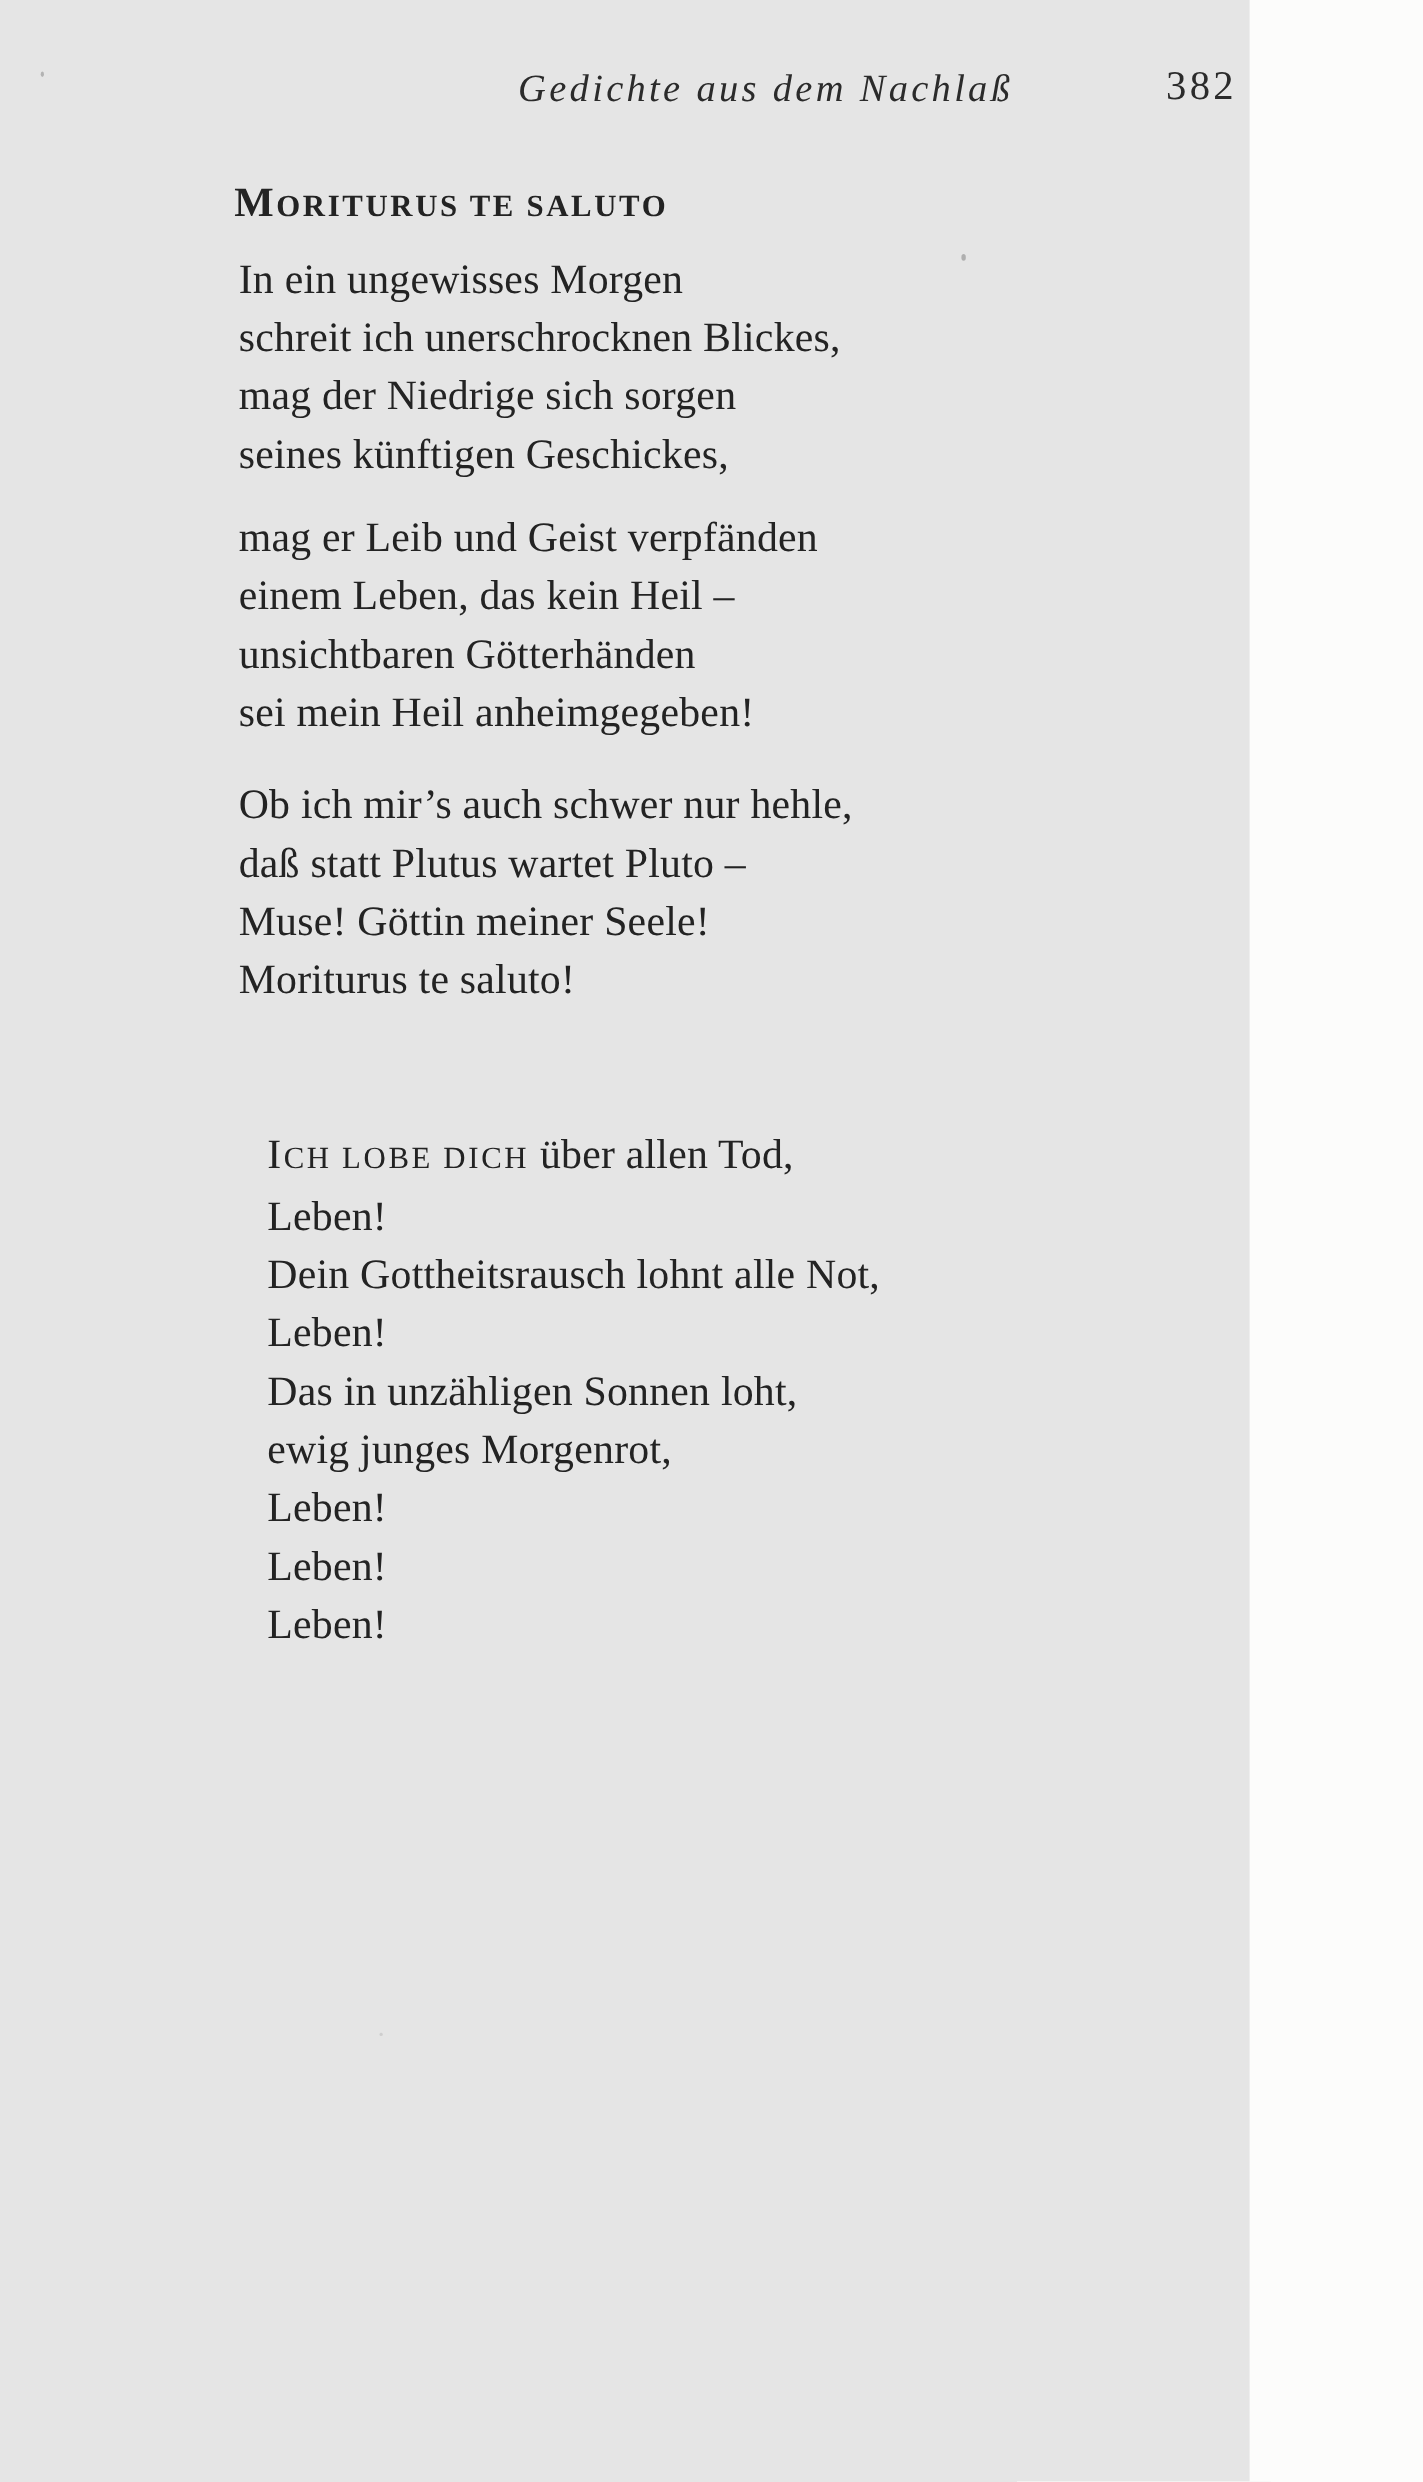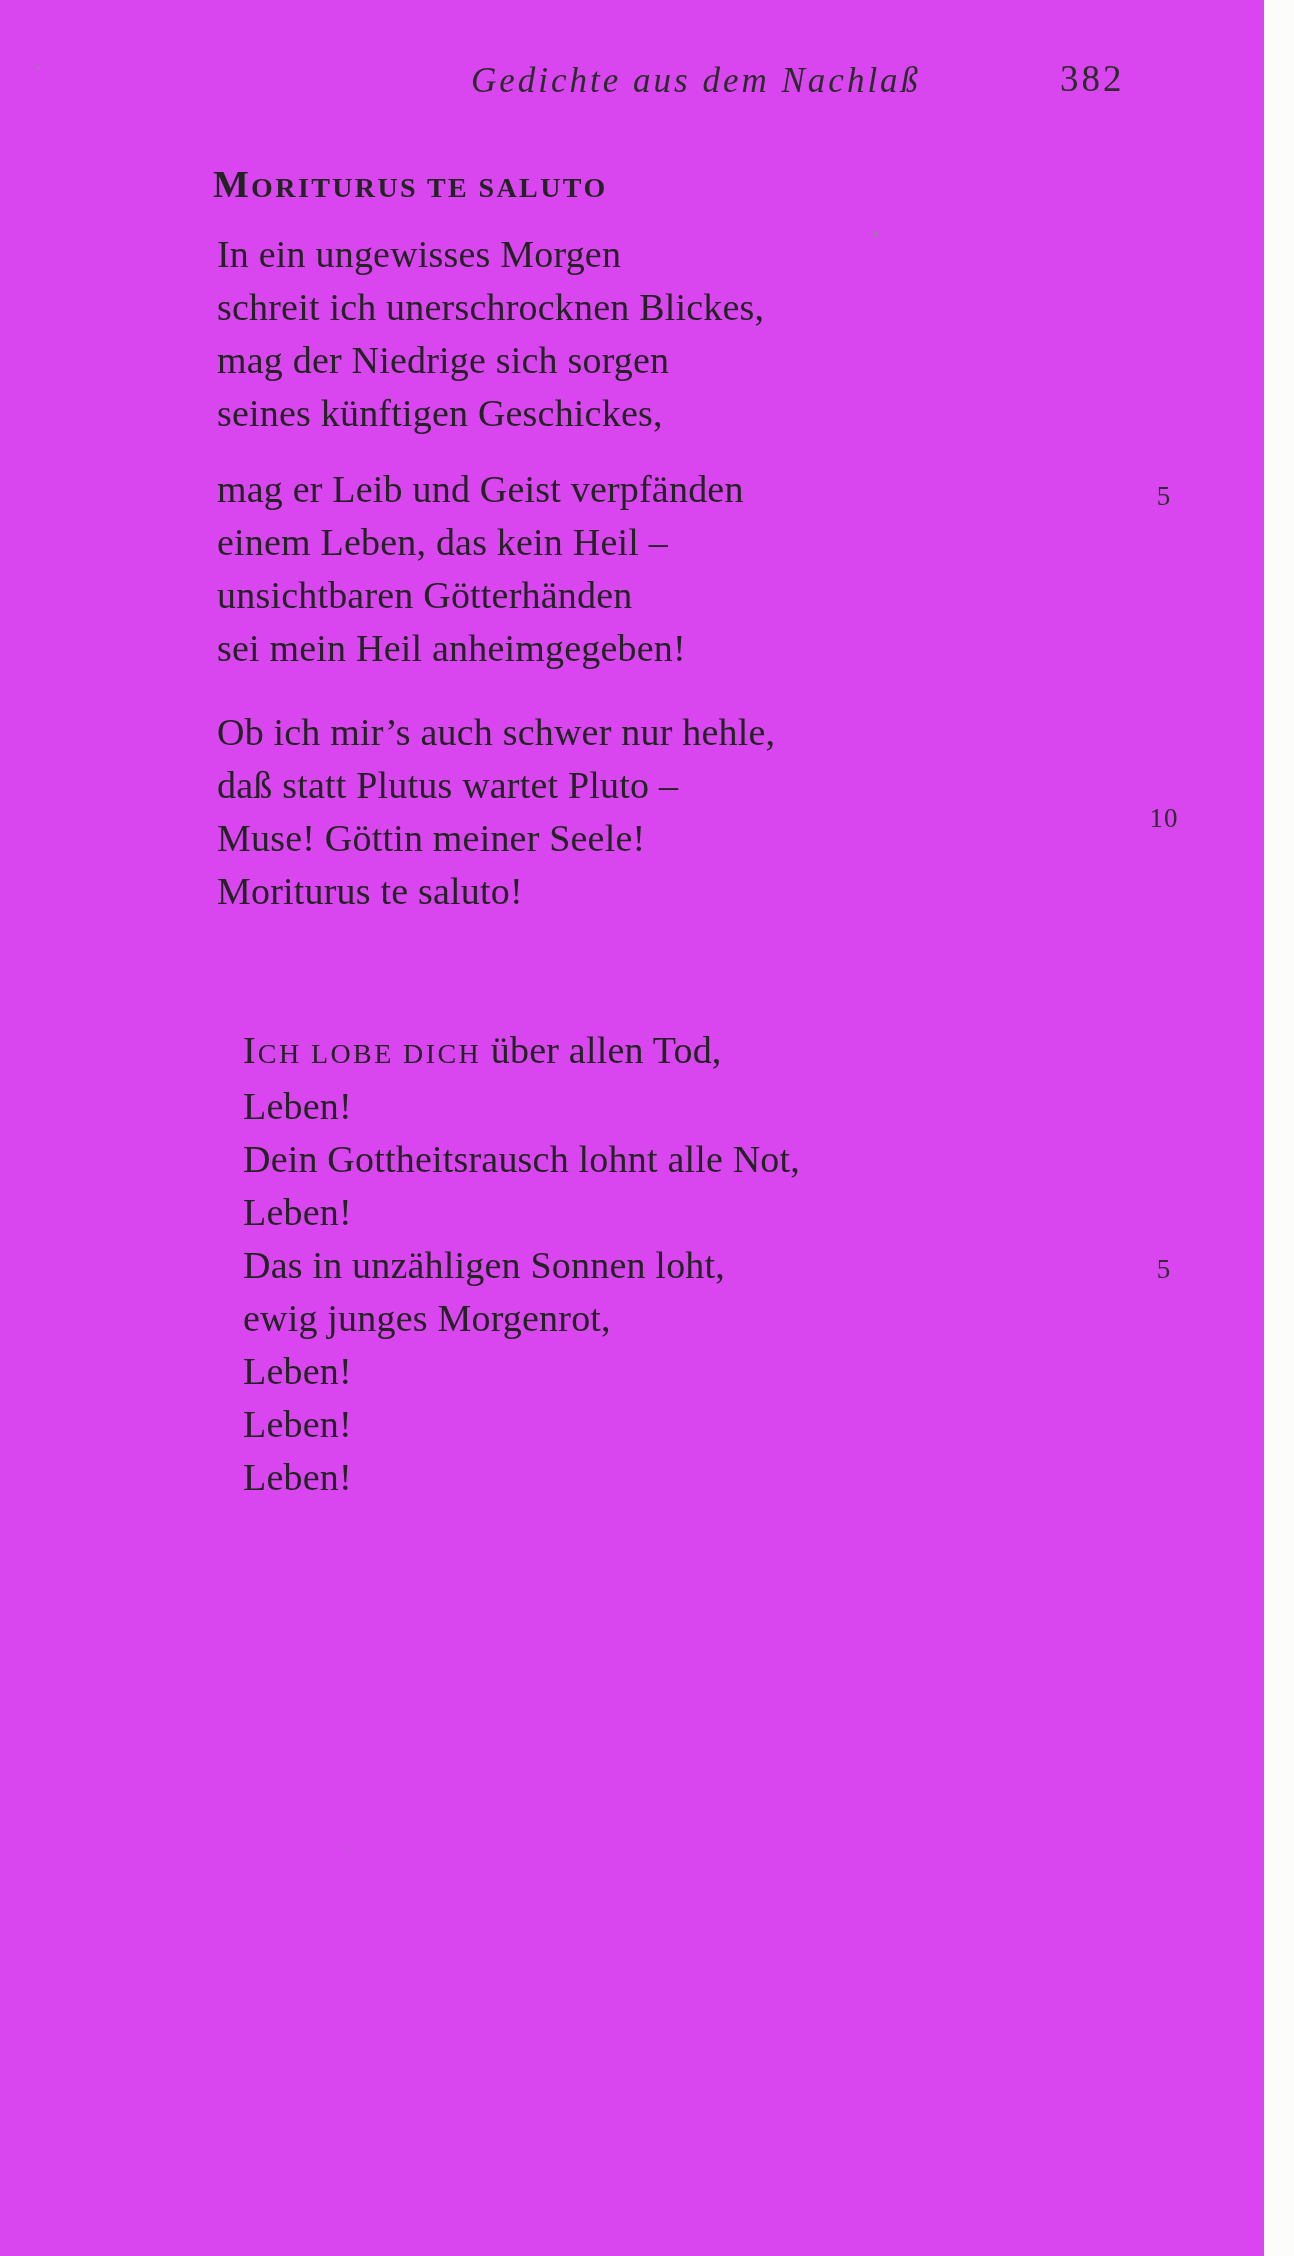--- a/index.html
+++ b/index.html
@@ -2,23 +2,23 @@
 <html><head>
 <meta charset="utf-8">
 <style>
   html, body {
     margin: 0;
     padding: 0;
     background: #fcfcfb;
   }
   .page {
     position: relative;
-    width: 1264px;
+    width: 1136px;
     height: 2256px;
-    background: #d946ef;
+    background: #e5e5e5;
     color: #232323;
     font-family: "Liberation Serif", "DejaVu Serif", serif;
     overflow: hidden;
   }
 
   
   .running-head {
     position: absolute;
     left: 471px;
     top: 58px;

